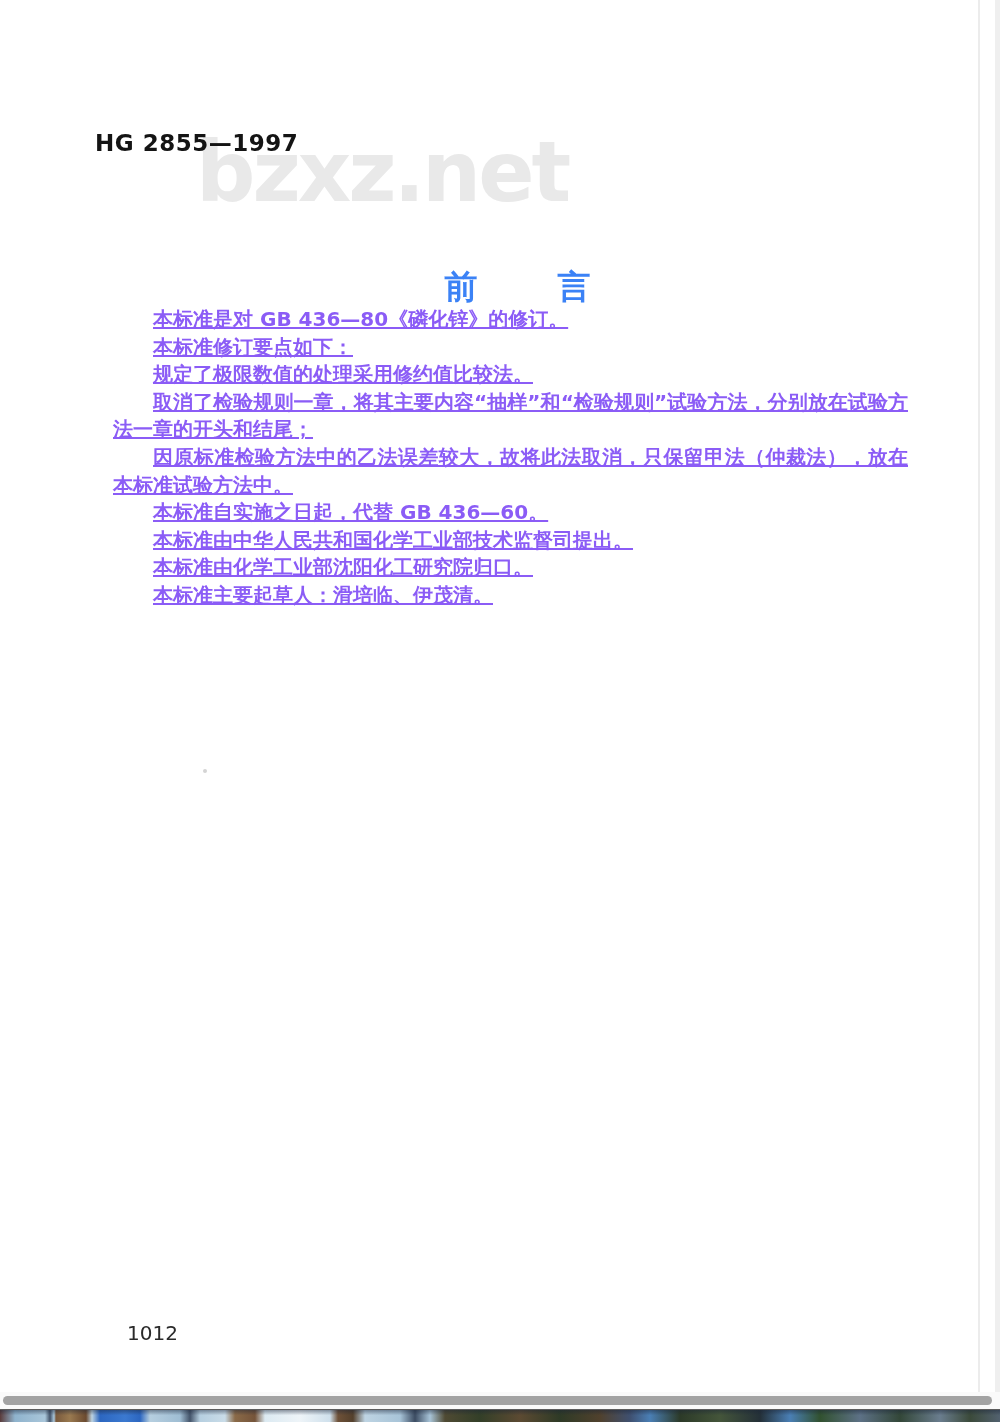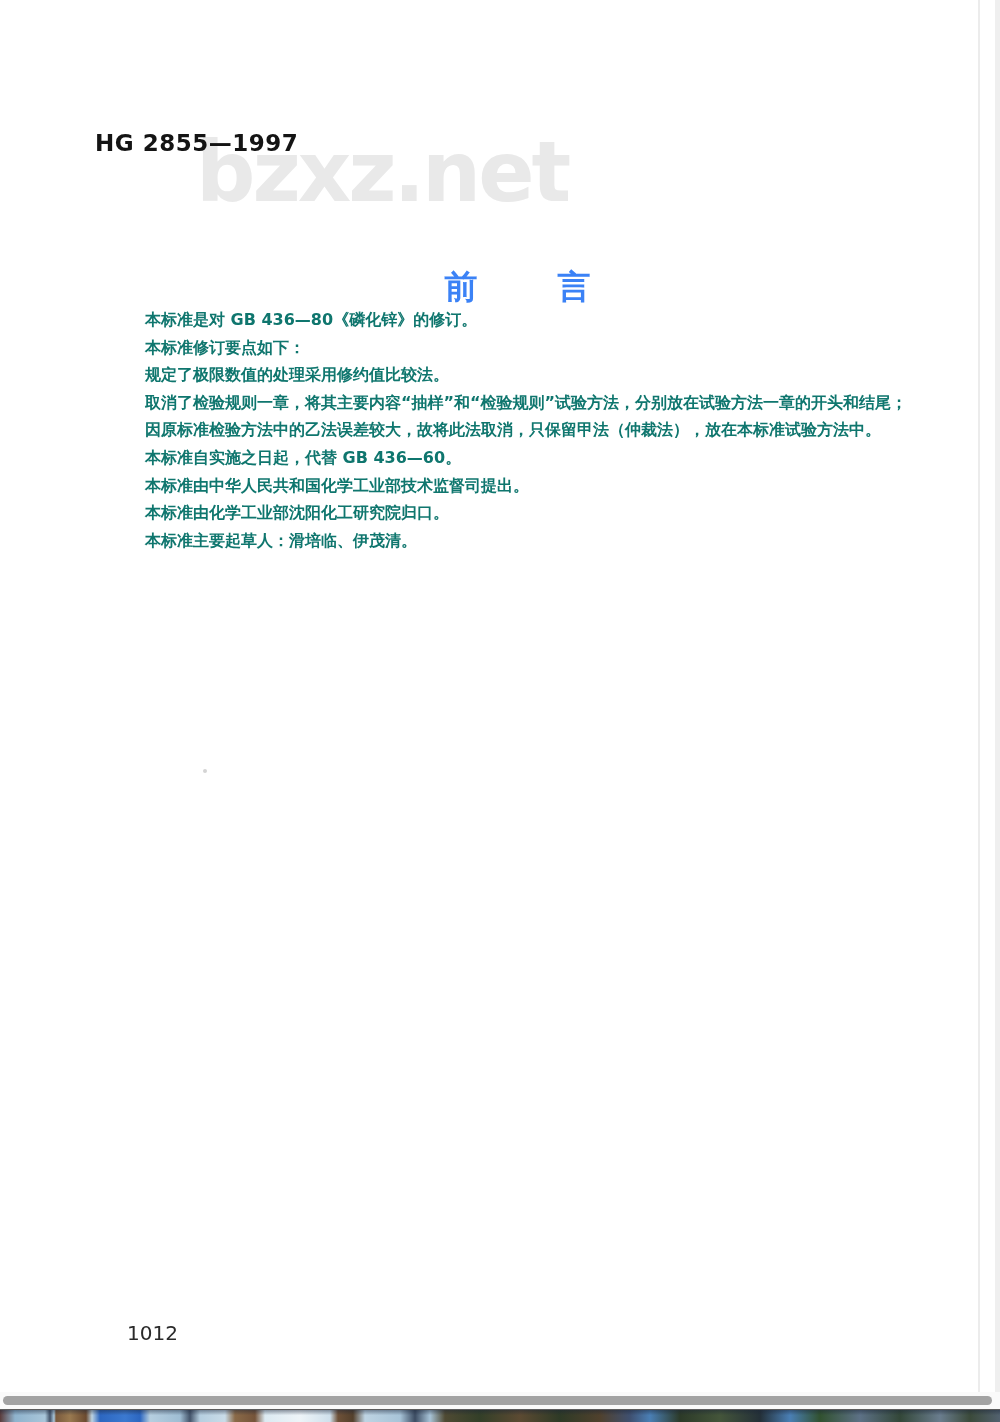--- a/index.html
+++ b/index.html
@@ -60,26 +60,27 @@
   }
   .doc-title .title-gap {
     display: inline-block;
     width: 80px;
   }
   .body-text {
     position: absolute;
     left: 113px;
     top: 306px;
     width: 795px;
-    font-size: 16px;
+    font-size: 20px;
     line-height: 27.6px;
     text-align: justify;
-    color: #0f766e;
+    color: #8b5cf6;
     font-weight: 600;
     z-index: 2;
+    text-decoration: underline;
   }
   .body-text p {
     margin: 0;
     text-indent: 2em;
   }
   .page-number {
     position: absolute;
     left: 127px;
     top: 1321px;
     font-size: 20px;

